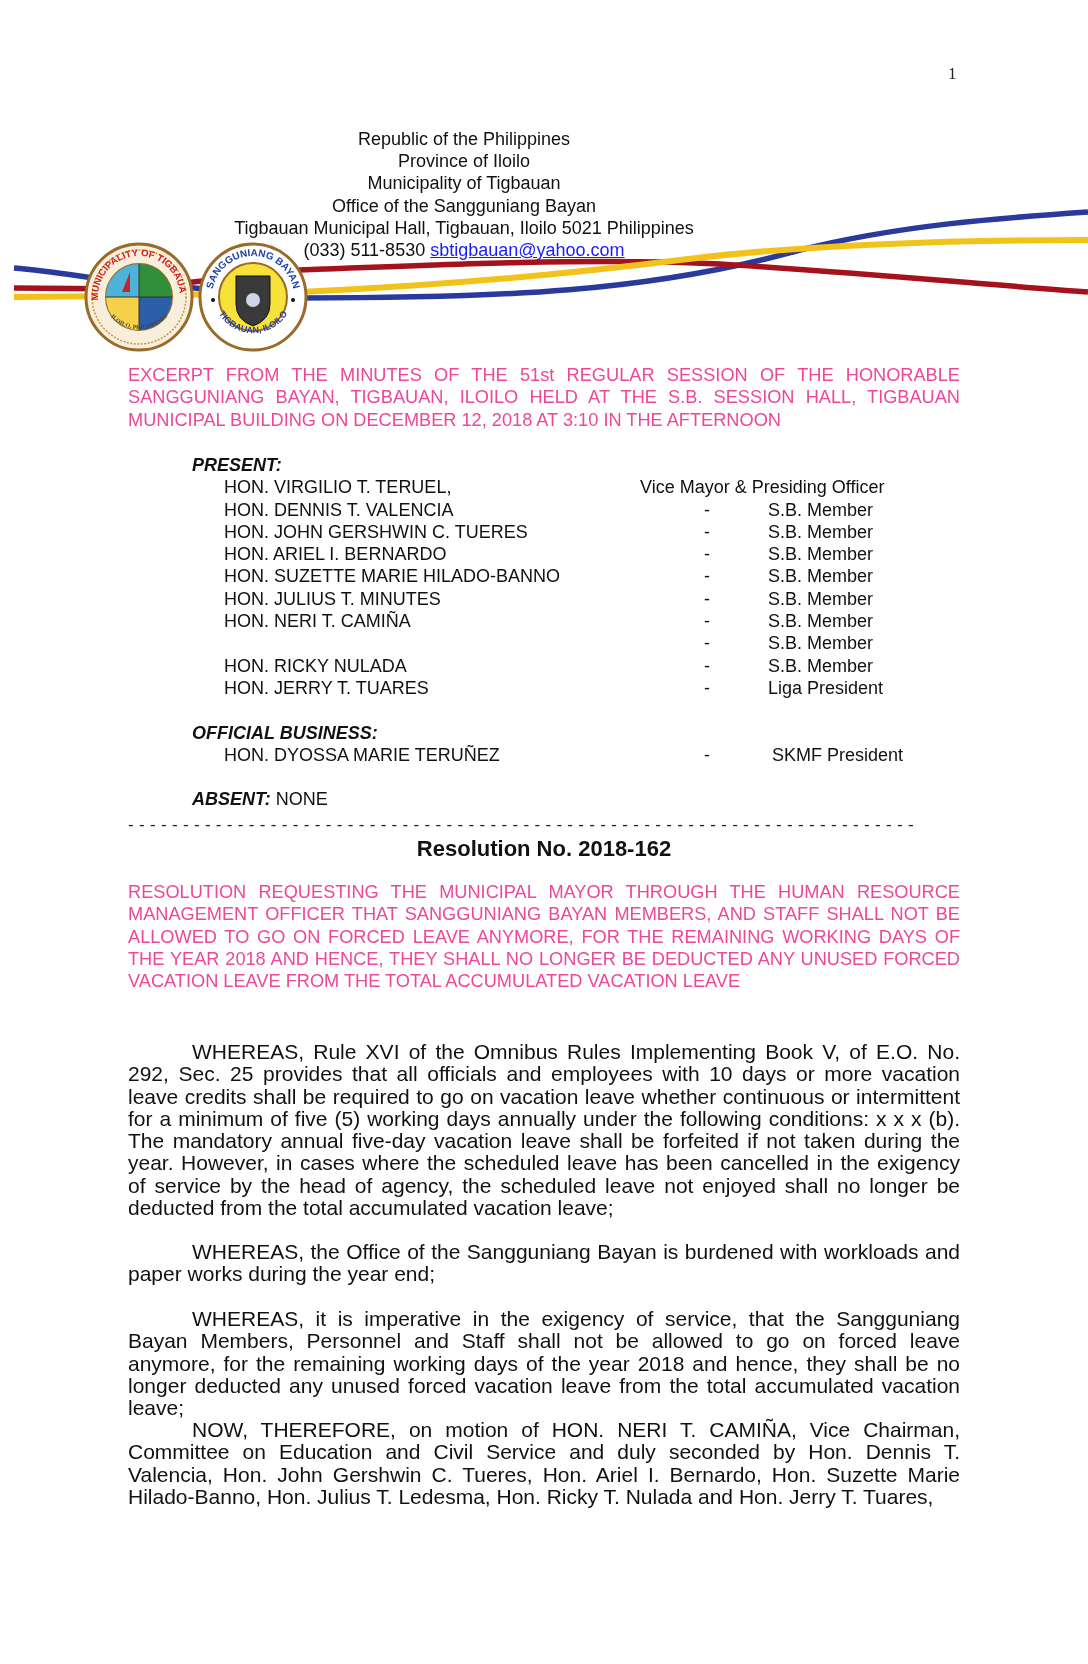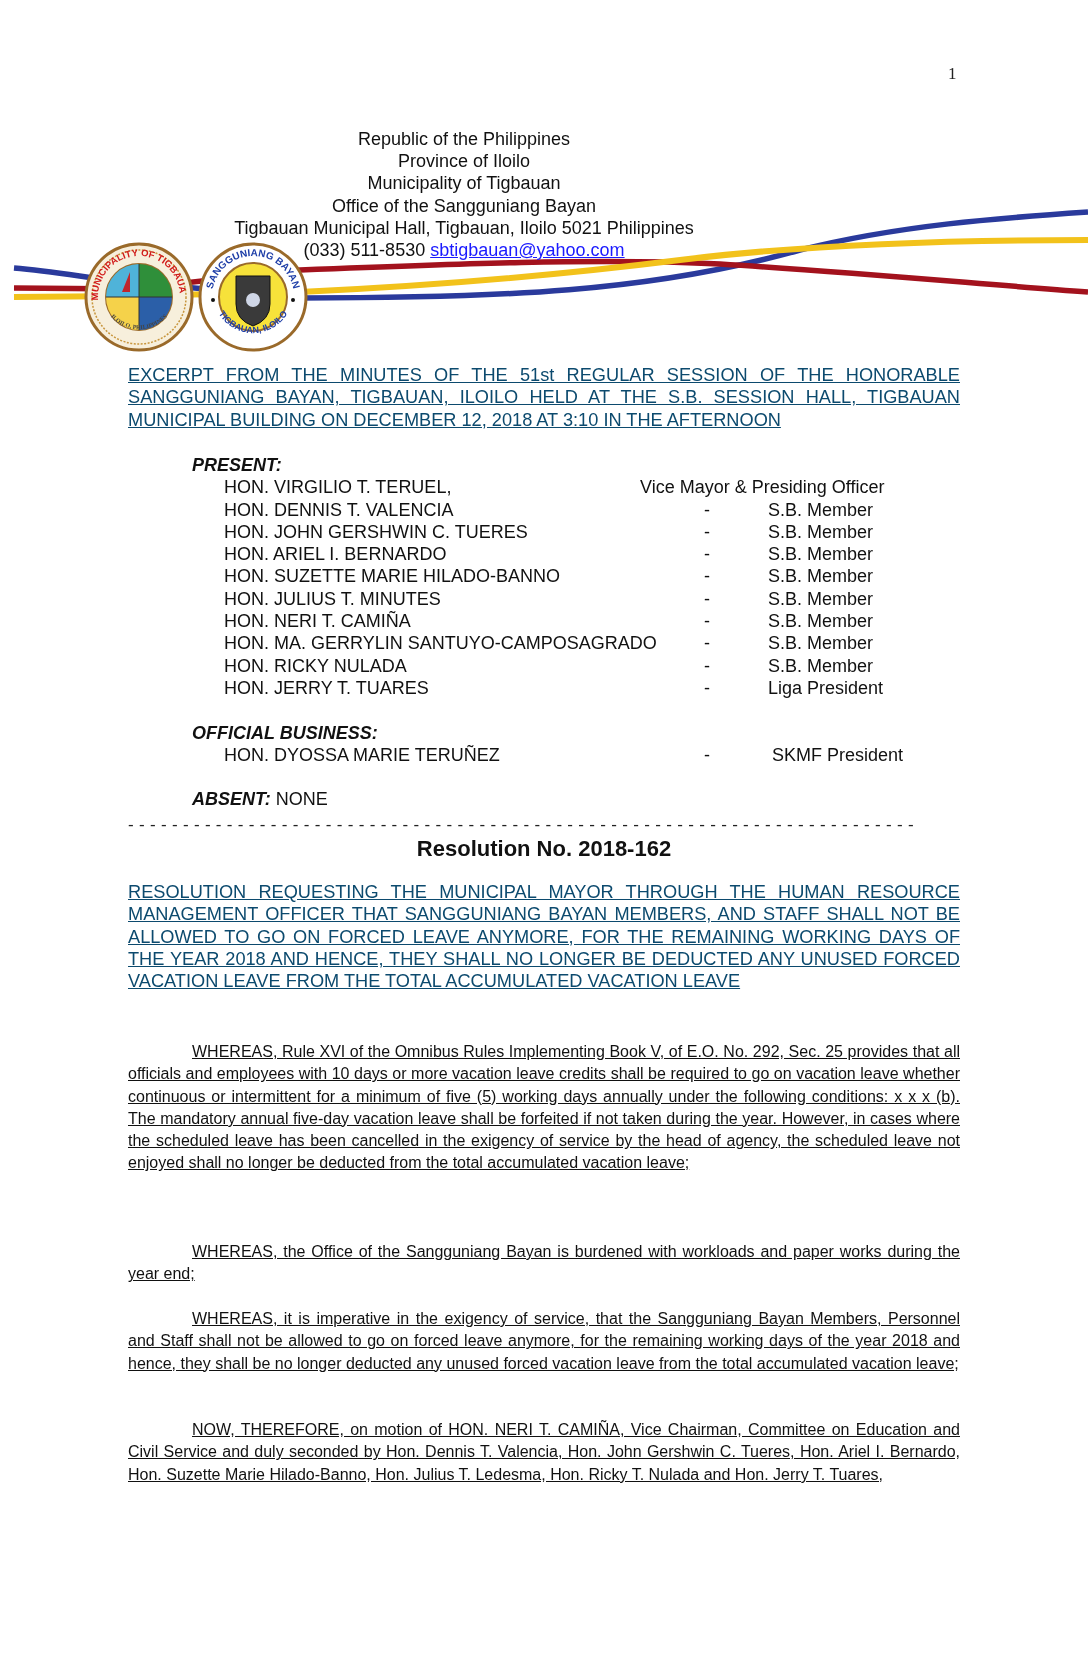--- a/index.html
+++ b/index.html
@@ -4,35 +4,35 @@
 <style>
   html, body { margin:0; padding:0; background:#ffffff; }
   body { width:1088px; height:1664px; position:relative; overflow:hidden;
          font-family:"Liberation Sans", sans-serif; color:#111; }
   .page-num { position:absolute; left:948px; top:64px; font-family:"Liberation Serif", serif; font-size:17px; color:#222; }
   .letterhead { position:absolute; left:0; top:128px; width:928px; text-align:center; font-size:18px; line-height:22.2px; color:#111; }
   .letterhead .line { display:block; }
   .letterhead a { color:#1a1aff; text-decoration:underline;text-align:center; }
   .ribbons { position:absolute; left:0; top:200px; width:1088px; height:140px; }
   .seal { position:absolute; }
-  .body-text { position:absolute; left:128px; width:832px; font-size:18.2px; line-height:22.3px; color:#0c4a6e;text-decoration:underline; }
+  .body-text { position:absolute; left:128px; width:832px; font-size:18.2px; line-height:22.3px; color:#ec4899; }
   .just { text-align:justify; text-align-last:left; }
   .caps-excerpt { top:364px; }
   .attendance { position:absolute; left:192px; top:454px; width:760px; font-size:18px; line-height:22.3px; }
   .att-heading { font-weight:bold; font-style:italic; }
   .att-row { position:relative; height:22.3px; }
   .att-row .nm { position:absolute; left:32px; top:0; white-space:nowrap; }
   .att-row .dash { position:absolute; left:512px; top:0; }
   .att-row .pos { position:absolute; left:576px; top:0; white-space:nowrap; }
   .att-row .pos-wide { position:absolute; left:448px; top:0; white-space:nowrap; }
   .gap { height:22.3px; }
   .divider { position:absolute; left:128px; top:815px; width:832px; font-family:"Liberation Sans", sans-serif; font-size:17px; letter-spacing:0.3px; white-space:nowrap; overflow:hidden; color:#222; }
   .reso-no { position:absolute; left:0; width:1088px; top:836px; text-align:center; font-weight:bold; font-size:22px; }
   .reso-title { top:881px; }
-  .para { position:absolute; left:128px; width:832px; font-size:16px; line-height:22.3px; text-align:justify;text-decoration:underline; }
+  .para { position:absolute; left:128px; width:832px; font-size:21px; line-height:22.3px; text-align:justify; }
   .para .indent { display:inline-block; width:64px; }
   .p1 { top:1041px; }
   .p2 { top:1241px; }
   .p3 { top:1308px; }
   .p4 { top:1419px; }
 </style>
 </head>
 <body>
 
 <div class="page-num">1</div>
@@ -117,21 +117,20 @@
     <span class="nm">HON. JULIUS T. MINUTES</span>
     <span class="dash">-</span>
     <span class="pos">S.B. Member</span>
   </div>
   <div class="att-row">
     <span class="nm">HON. NERI T. CAMIÑA</span>
     <span class="dash">-</span>
     <span class="pos">S.B. Member</span>
   </div>
   <div class="att-row">
-    <span class="nm">HON. MA. GERRYLIN SANTUYO-CAMPOSAGRADO</span>
     <span class="dash">-</span>
     <span class="pos">S.B. Member</span>
   </div>
   <div class="att-row">
     <span class="nm">HON. RICKY NULADA</span>
     <span class="dash">-</span>
     <span class="pos">S.B. Member</span>
   </div>
   <div class="att-row">
     <span class="nm">HON. JERRY T. TUARES</span>

